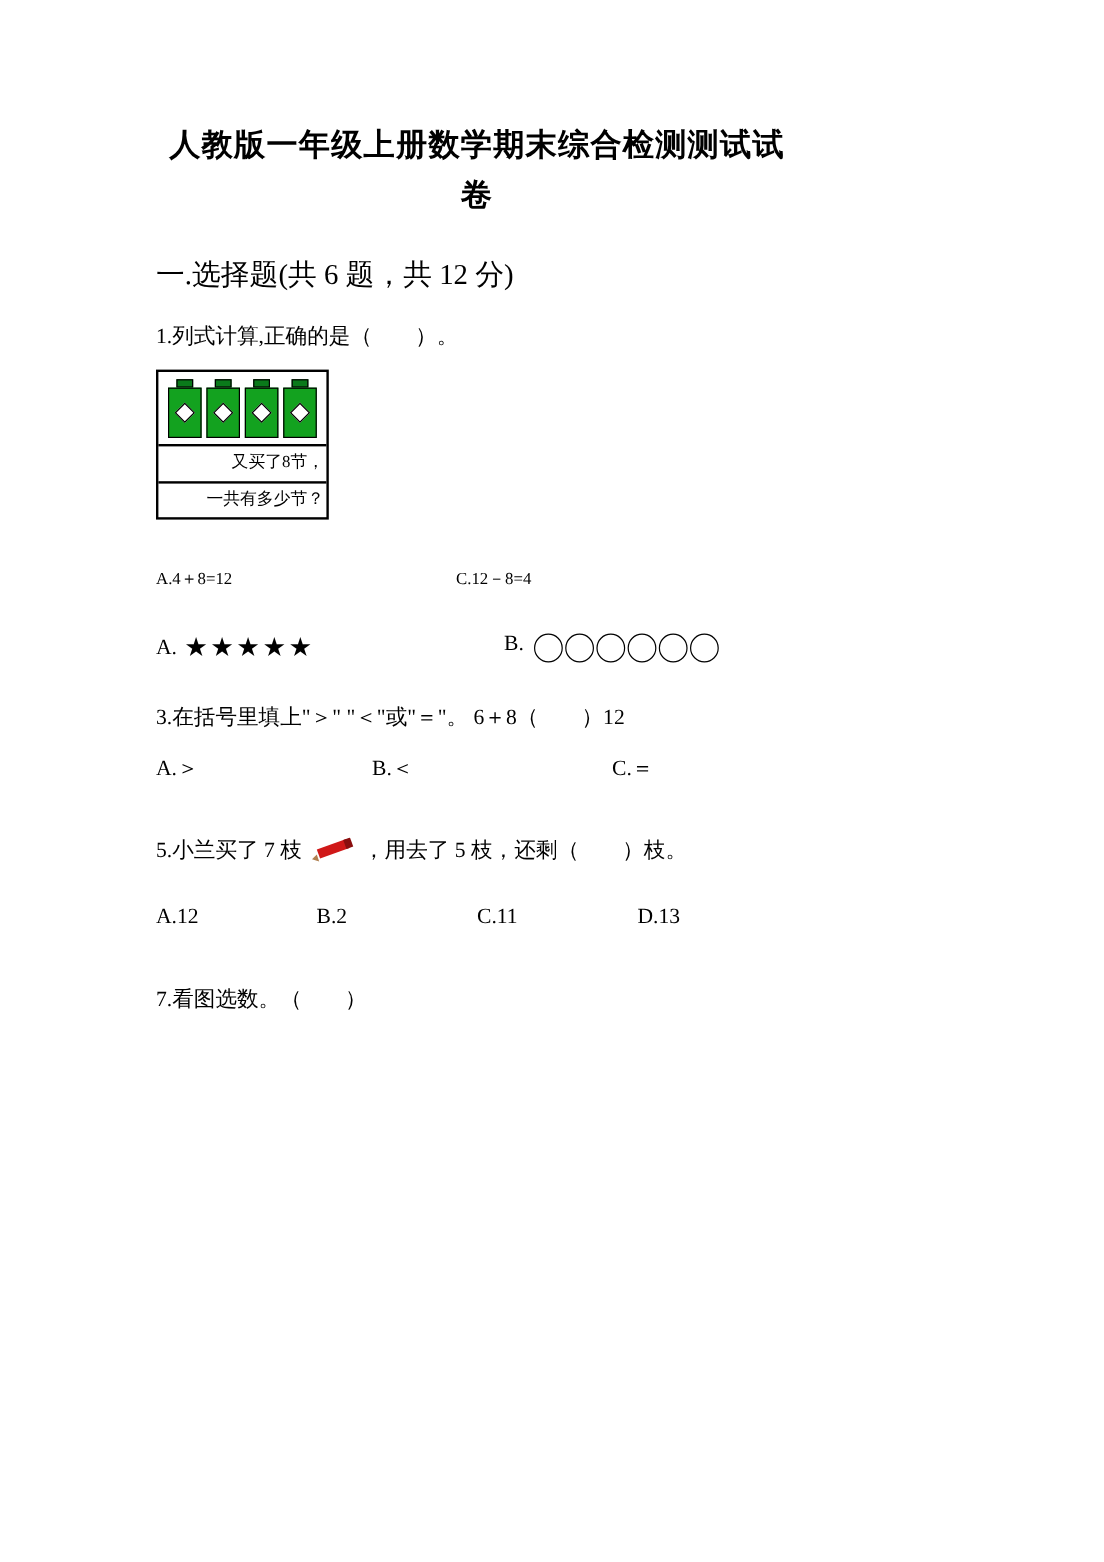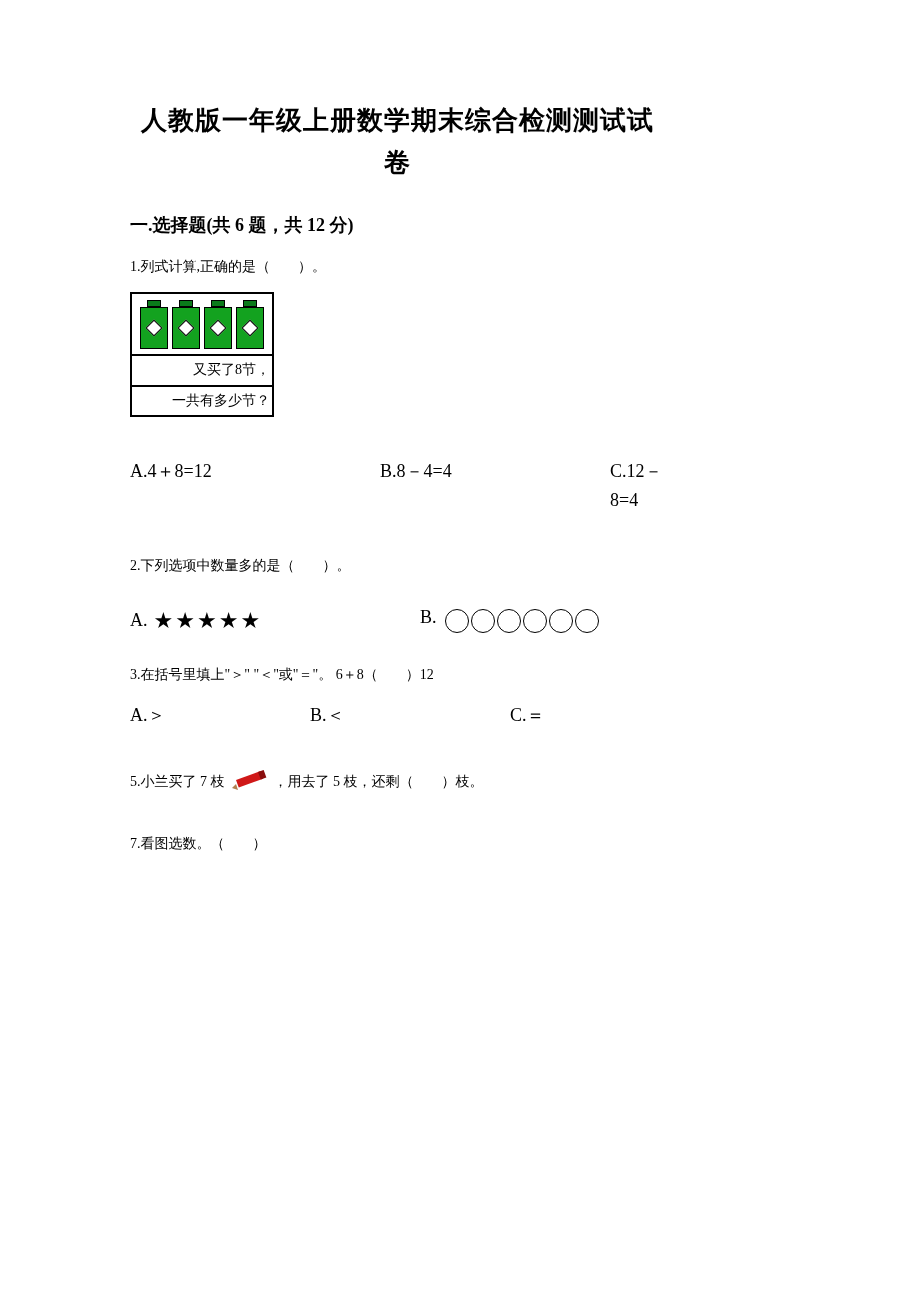--- a/index.html
+++ b/index.html
@@ -20,27 +20,27 @@
   }
   .title {
     font-family: "SimHei", "黑体", sans-serif;
     font-size: 26px;
     font-weight: bold;
     text-align: center;
     margin-bottom: 28px;
     letter-spacing: 1px;
   }
   .section-header {
-    font-weight: bold;
+    font-weight: normal;
     margin-bottom: 16px;
-    font-size: 18px;
+    font-size: 24px;
   }
   .q {
     margin-bottom: 14px;
-    font-size: 14px;
+    font-size: 18px;
   }
   .q-spaced { margin-top: 26px; }
   .figure-box {
     border: 2px solid #000;
     width: 140px;
     margin: 12px 0 18px 0;
     font-size: 0;
   }
   .battery-row {
     padding: 6px 6px 6px 6px;
@@ -80,21 +80,21 @@
   }
   .caption {
     font-size: 14px;
     text-align: right;
     padding: 3px 2px;
     font-family: "SimSun", serif;
   }
   .caption.bb { border-bottom: 2px solid #000; }
   .options-3 {
     display: flex;
-    font-size: 18px;
+    font-size: 14px;
     margin-bottom: 20px;
   }
   .options-3 > div:nth-child(1) { width: 250px; }
   .options-3 > div:nth-child(2) { width: 230px; }
   .options-3 > div:nth-child(3) { flex: 1; }
   .options-4 {
     display: flex;
     font-size: 18px;
     margin-bottom: 20px;
   }
@@ -169,25 +169,23 @@
             <div class="diamond"></div>
           </div>
         </div>
     </div>
     <div class="caption bb">又买了8节，</div>
     <div class="caption">一共有多少节？</div>
   </div>
 
   <div class="options-3 big-gap">
     <div>A.4＋8=12</div>
-    <div>B.8－4=4</div>
     <div>C.12－8=4</div>
   </div>
 
-  <div class="q big-gap">2.下列选项中数量多的是（　　）。</div>
 
   <div class="options-inline q-spaced">
     <div class="opt-a">
       <span>A.</span>
       <span class="stars">★★★★★</span>
     </div>
     <div class="opt-b">
       <span>B.</span>
       <span class="circles">
         <span class="circle"></span>
@@ -215,16 +213,22 @@
     <span class="pencil">
       <svg width="42" height="22" viewBox="0 0 42 22">
         <polygon points="4,18 10,20 8,14" fill="#b08050"></polygon>
         <rect x="8" y="10" width="26" height="8" fill="#d01818" transform="rotate(-20 8 10)"></rect>
         <rect x="30" y="2" width="6" height="8" fill="#8a0e0e" transform="rotate(-20 30 2)"></rect>
       </svg>
     </span>
     <span> ，用去了 5 枝，还剩（　　）枝。</span>
   </div>
 
+  <div class="options-4 q-spaced">
+    <div>A.12</div>
+    <div>B.2</div>
+    <div>C.11</div>
+    <div>D.13</div>
+  </div>
 
   <div class="q big-gap">7.看图选数。（　　）</div>
 
 </div>
 
 </body></html>

